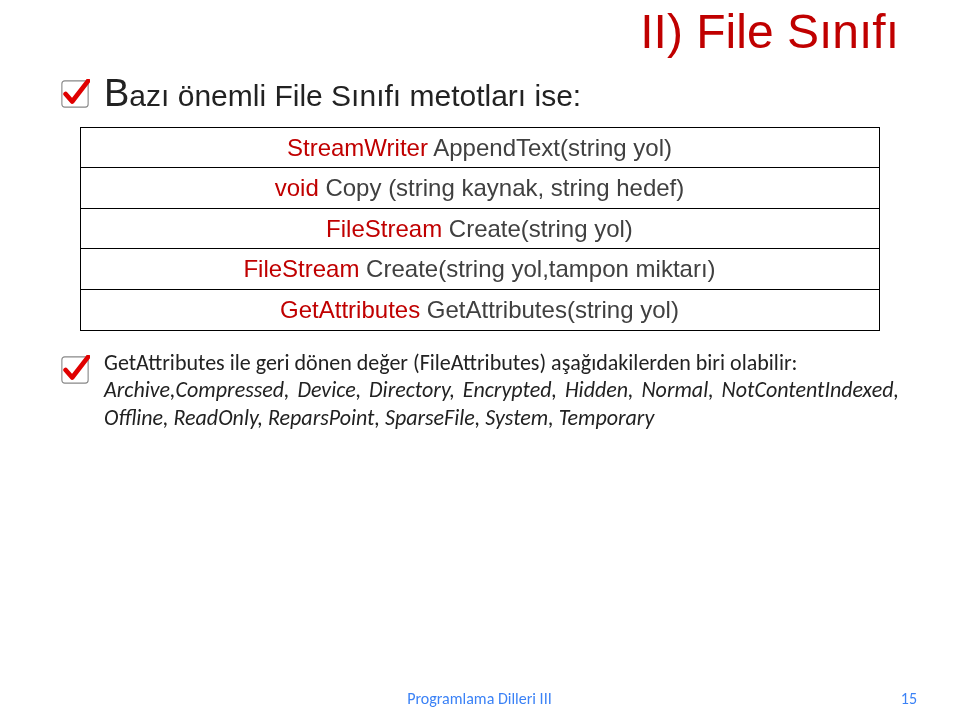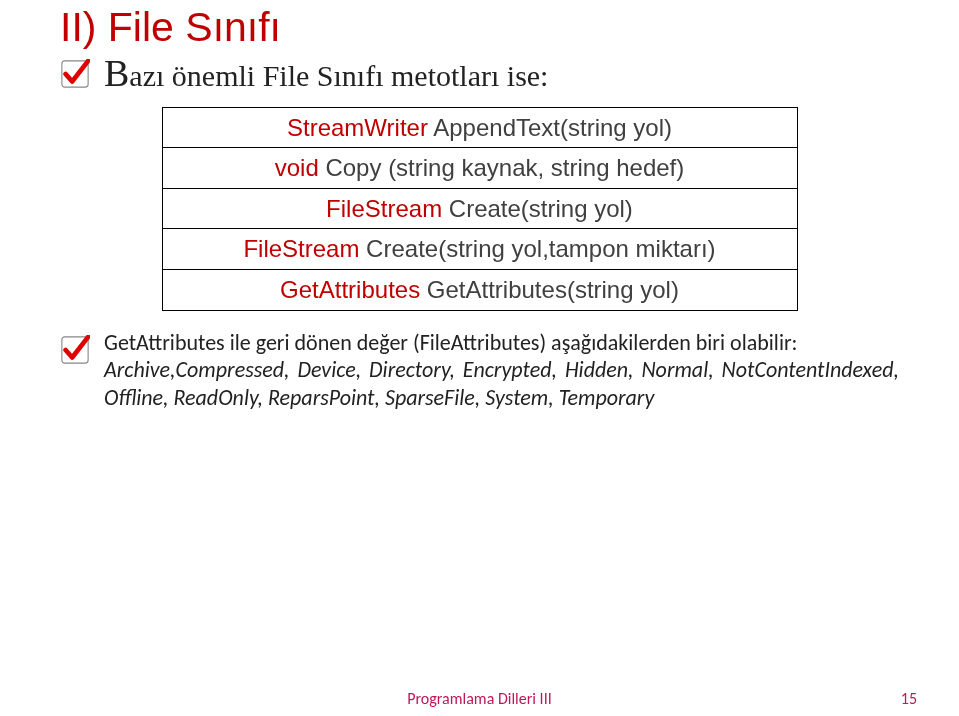--- a/index.html
+++ b/index.html
@@ -5,52 +5,52 @@
   * { margin: 0; padding: 0; box-sizing: border-box; }
   body {
     width: 959px;
     height: 716px;
     background: #fff;
     font-family: "Calibri", "Arial", sans-serif;
     position: relative;
     padding: 0 60px;
   }
   .title {
-    text-align: left;
-    font-size: 41px;
+    text-align: right;
+    font-size: 48px;
     color: #c00000;
     font-family: "Comic Sans MS", cursive, sans-serif;
     margin-top: 4px;
-    margin-bottom: 0;
+    margin-bottom: 12px;
   }
   .bullet-line {
     display: flex;
     align-items: flex-start;
     margin-bottom: 10px;
   }
   .bullet-line .icon {
     flex: 0 0 auto;
     margin-right: 14px;
     margin-top: 8px;
   }
   .check-icon {
     width: 30px; height: 30px;
   }
   .bullet-text {
     font-size: 30px;
     color: #222;
     line-height: 1.2;
   }
   .bullet-text .big-b { font-size: 38px; }
-  .comic { font-family: Liberation Serif, serif; }
+  .comic { font-family: Liberation Sans, sans-serif; }
 
   .table {
     margin: 6px auto 18px auto;
     border-collapse: collapse;
-    width: 636px;
+    width: 800px;
   }
   .table td {
     border: 1px solid #000;
     padding: 6px 10px;
     font-size: 24px;
     color: #404040;
     font-family: "Comic Sans MS", cursive, sans-serif;
     text-align: center;
     line-height: 1.15;
   }
@@ -70,21 +70,21 @@
   }
   .para .italic { font-style: italic; margin-top: 40px; }
 
   .footer {
     position: absolute;
     bottom: 8px;
     left: 0; right: 0;
     display: flex;
     justify-content: center;
     font-size: 16px;
-    color: #be185d;
+    color: #3b82f6;
   }
   .footer .page {
     position: absolute;
     right: 42px;
   }
 </style>
 </head>
 <body>
 
 <div class="title">II) File Sınıfı</div>

